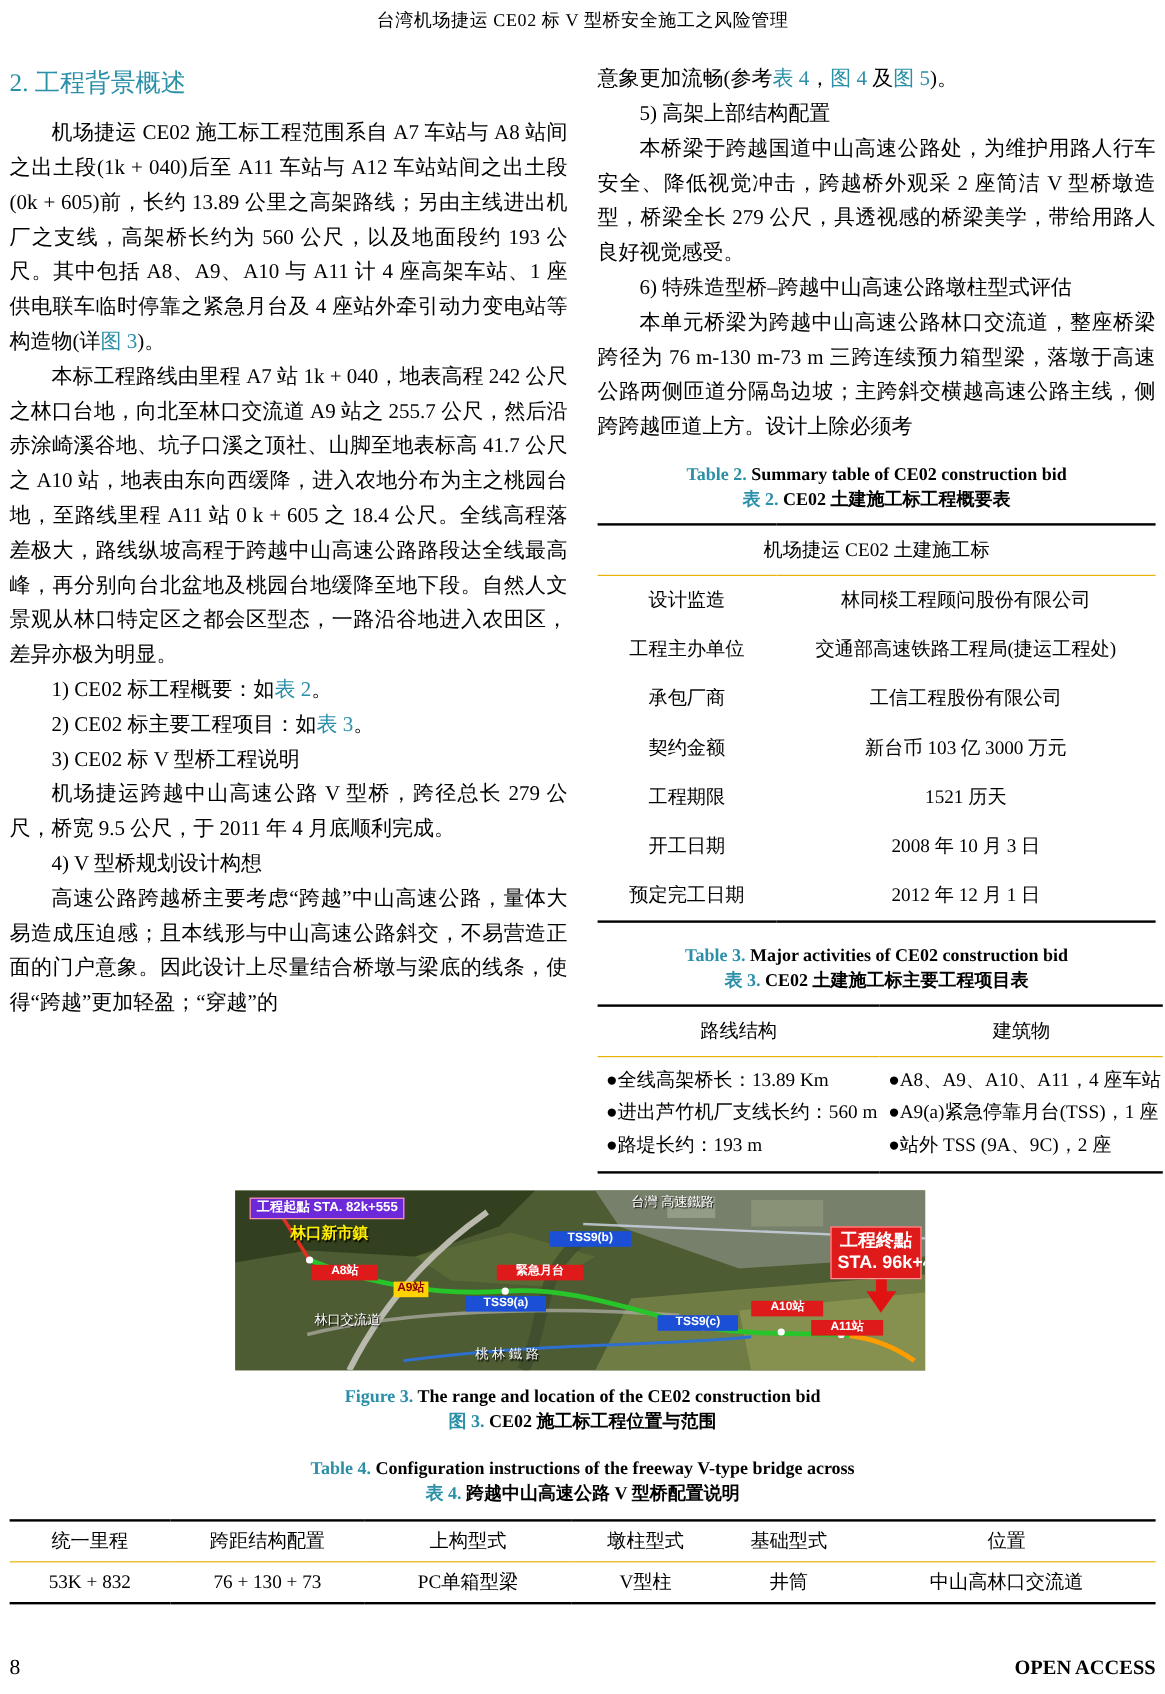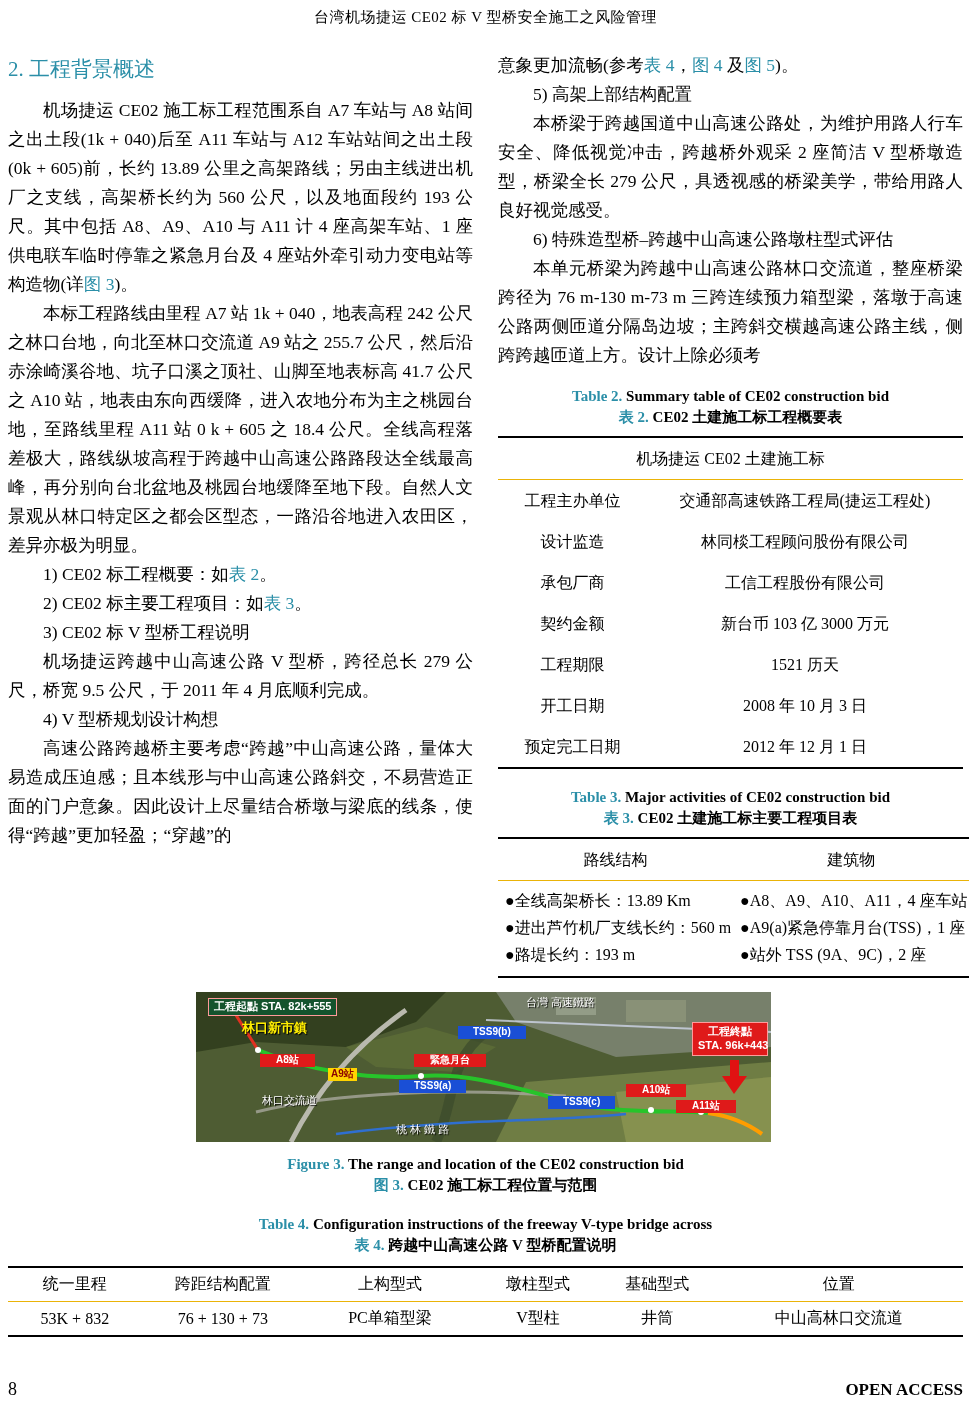--- a/index.html
+++ b/index.html
@@ -85,27 +85,27 @@
     overflow: hidden;
   }
   .map-wrap svg { position: absolute; left: 0; top: 0; }
   .map-label {
     position: absolute;
     font-family: "Liberation Sans", "DejaVu Sans", sans-serif;
     font-weight: bold;
     white-space: nowrap;
     line-height: 1.25;
   }
-  .lbl-redbox { background: #14532d; color: #fff; font-size: 11px; padding: 1px 5px; border: 1px solid #ff9a9a; }
+  .lbl-redbox { background: #6d28d9; color: #fff; font-size: 11px; padding: 1px 5px; border: 1px solid #ff9a9a; }
   .lbl-redbox-sm { background: #df1a1a; color: #fff; font-size: 10px; padding: 0 16px; }
   .lbl-bluebox { background: #1a4fd6; color: #fff; font-size: 10px; padding: 0 15px; }
   .lbl-yellowbox { background: #ffd400; color: #8b0000; font-size: 10px; padding: 0 3px; }
   .lbl-yellowtext { color: #ffee00; font-size: 13px; text-shadow: 1px 1px 1px #000; }
   .lbl-white { color: #fff; font-size: 11px; font-weight: normal; text-shadow: 1px 1px 1px #000; }
-  .lbl-endbox { background: #df1a1a; color: #fff; font-size: 11px; padding: 2px 5px; text-align: center; border: 1px solid #ff9a9a; }
+  .lbl-endbox { background: #df1a1a; color: #fff; font-size: 15px; padding: 2px 5px; text-align: center; border: 1px solid #ff9a9a; }
   .fig-caption { margin-top: 12px; }
 
   
   .cap-t4 { margin: 18px 0 10px 0; }
   .table4-wrap { margin: 0 8px; }
   .t4-c0 { width: 14%; } .t4-c1 { width: 17%; } .t4-c2 { width: 18%; }
   .t4-c3 { width: 13%; } .t4-c4 { width: 12%; } .t4-c5 { width: 26%; }
 
   
   .footer-left {
@@ -157,26 +157,26 @@
       <div class="caption cap-t2">
         <div><span class="cap-accent">Table 2.</span><span> Summary table of CE02 construction bid</span></div>
         <div><span class="cap-accent">表 2.</span><span> CE02 土建施工标工程概要表</span></div>
       </div>
       <table class="tbl">
         <tbody>
           <tr class="rule-below">
             <td colspan="2">机场捷运 CE02 土建施工标</td>
           </tr>
           <tr>
+              <td class="t2-label">设计监造</td>
+              <td>林同棪工程顾问股份有限公司</td>
+            </tr>
+          <tr>
               <td class="t2-label">工程主办单位</td>
               <td>交通部高速铁路工程局(捷运工程处)</td>
-            </tr>
-          <tr>
-              <td class="t2-label">设计监造</td>
-              <td>林同棪工程顾问股份有限公司</td>
             </tr>
           <tr>
               <td class="t2-label">承包厂商</td>
               <td>工信工程股份有限公司</td>
             </tr>
           <tr>
               <td class="t2-label">契约金额</td>
               <td>新台币 103 亿 3000 万元</td>
             </tr>
           <tr>
@@ -245,21 +245,21 @@
         <circle cx="225" cy="84" r="3" fill="#fff"></circle>
         <circle cx="390" cy="114" r="3" fill="#fff"></circle>
         <circle cx="455" cy="118" r="3" fill="#fff"></circle>
         <circle cx="505" cy="120" r="3" fill="#fff"></circle>
         <polygon points="534,68 543,68 543,84 551,84 538,102 526,84 534,84" fill="#e01212"></polygon>
       </svg>
       <div class="map-label lbl-redbox" style="left:12px;  top:6px;">工程起點  STA. 82k+555</div>
       <div class="map-label lbl-yellowtext" style="left:46px; top:28px;">林口新市鎮</div>
       <div class="map-label lbl-redbox-sm" style="left:64px;  top:62px;">A8站</div>
       <div class="map-label lbl-yellowbox" style="left:132px; top:76px;">A9站</div>
-      <div class="map-label lbl-bluebox" style="left:203px; top:88px;">TSS9(a)</div>
+      <div class="map-label lbl-bluebox" style="left:192px; top:88px;">TSS9(a)</div>
       <div class="map-label lbl-redbox-sm" style="left:218px; top:62px;">緊急月台</div>
       <div class="map-label lbl-bluebox" style="left:262px; top:34px;">TSS9(b)</div>
       <div class="map-label lbl-bluebox" style="left:352px; top:104px;">TSS9(c)</div>
       <div class="map-label lbl-redbox-sm" style="left:430px; top:92px;">A10站</div>
       <div class="map-label lbl-redbox-sm" style="left:480px; top:108px;">A11站</div>
       <div class="map-label lbl-endbox" style="left:496px; top:30px; width:76px;">
         <div>工程終點</div>
         <div>STA. 96k+443</div>
       </div>
       <div class="map-label lbl-white" style="left:66px;  top:102px;">林口交流道</div>

